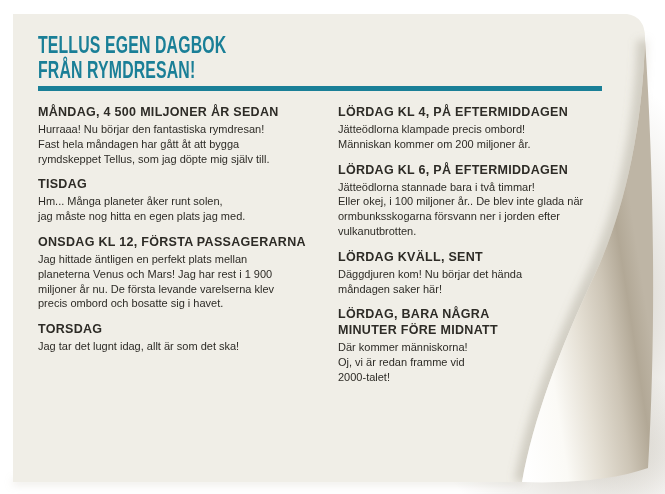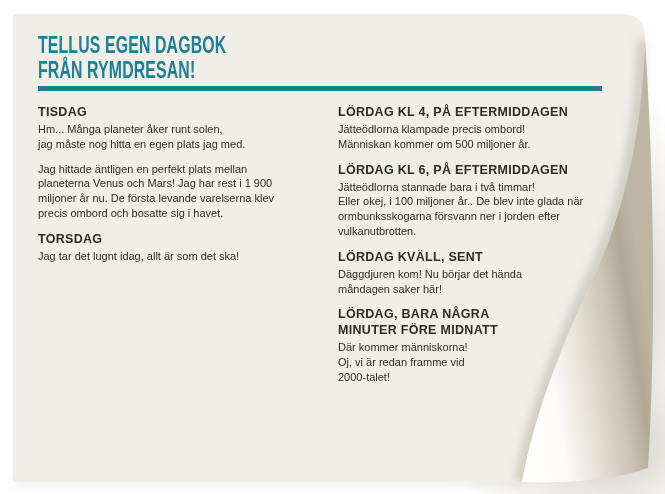--- a/index.html
+++ b/index.html
@@ -82,41 +82,48 @@
   </svg>
 
   <div class="content">
 
     <h1 class="title">TELLUS EGEN DAGBOK
 FRÅN RYMDRESAN!</h1>
     <div class="rule"></div>
 
     <div class="col col-left">
       <section class="sec">
+        <h2>MÅNDAG, 4 500 MILJONER ÅR SEDAN</h2>
+        <p>Hurraaa! Nu börjar den fantastiska rymdresan!
+Fast hela måndagen har gått åt att bygga
+rymdskeppet Tellus, som jag döpte mig själv till.</p>
+      </section>
+      <section class="sec">
         <h2>TISDAG</h2>
         <p>Hm... Många planeter åker runt solen,
 jag måste nog hitta en egen plats jag med.</p>
       </section>
       <section class="sec">
+        <h2>ONSDAG KL 12, FÖRSTA PASSAGERARNA</h2>
         <p>Jag hittade äntligen en perfekt plats mellan
 planeterna Venus och Mars! Jag har rest i 1 900
 miljoner år nu. De första levande varelserna klev
 precis ombord och bosatte sig i havet.</p>
       </section>
       <section class="sec">
         <h2>TORSDAG</h2>
         <p>Jag tar det lugnt idag, allt är som det ska!</p>
       </section>
     </div>
 
     <div class="col col-right">
       <section class="sec">
         <h2>LÖRDAG KL 4, PÅ EFTERMIDDAGEN</h2>
         <p>Jätteödlorna klampade precis ombord!
-Människan kommer om 500 miljoner år.</p>
+Människan kommer om 200 miljoner år.</p>
       </section>
       <section class="sec">
         <h2>LÖRDAG KL 6, PÅ EFTERMIDDAGEN</h2>
         <p>Jätteödlorna stannade bara i två timmar!
 Eller okej, i 100 miljoner år.. De blev inte glada när
 ormbunksskogarna försvann ner i jorden efter
 vulkanutbrotten.</p>
       </section>
       <section class="sec">
         <h2>LÖRDAG KVÄLL, SENT</h2>

